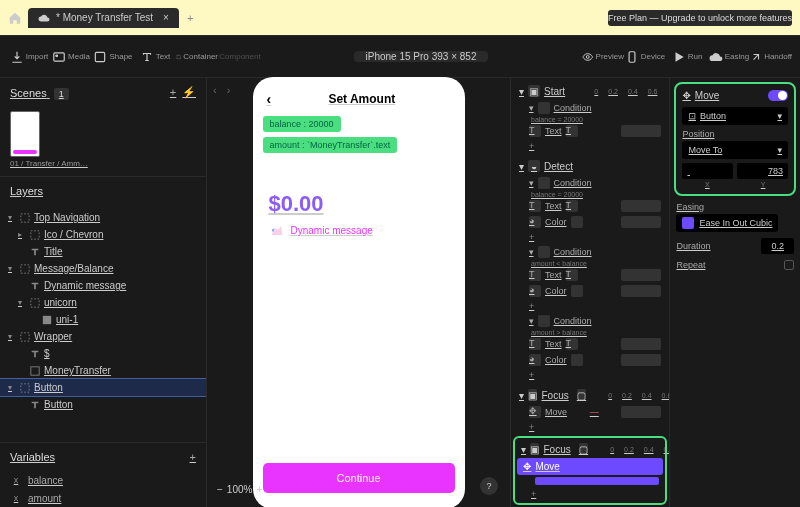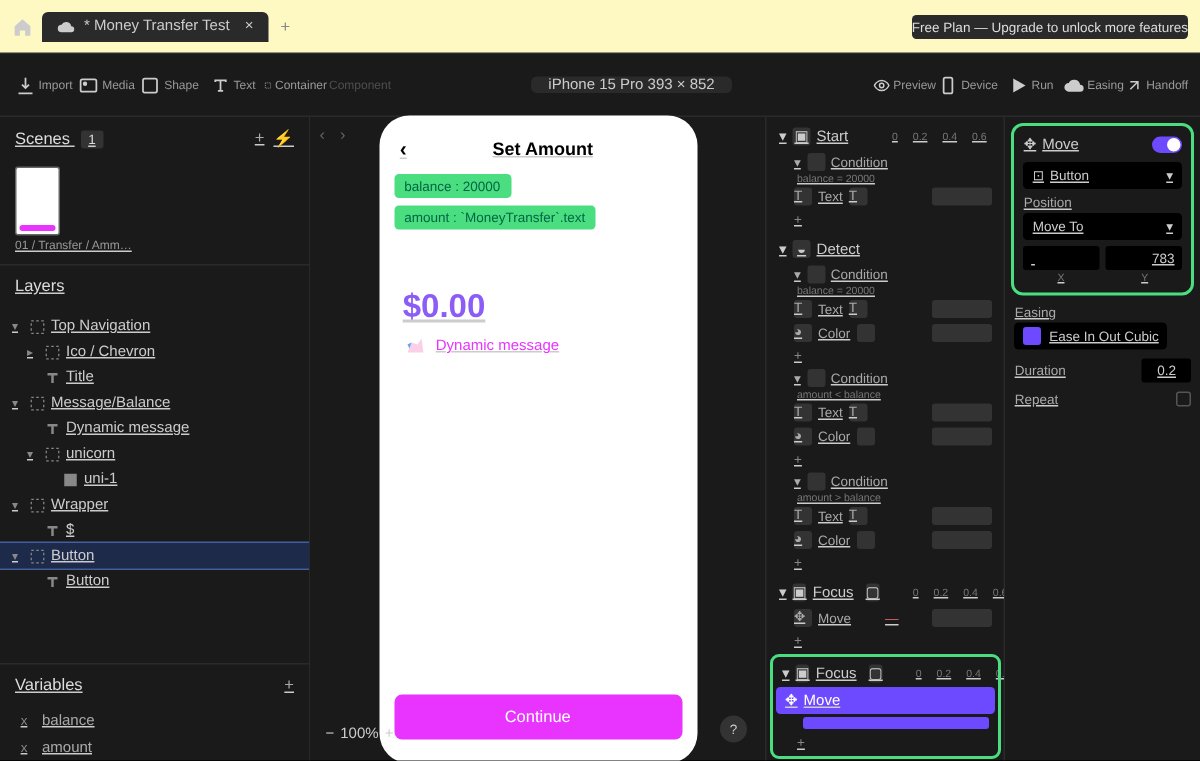--- a/index.html
+++ b/index.html
@@ -242,20 +242,27 @@
           </svg>
           <span>Wrapper</span>
         </div>
       <div class="layer-row indent1">
           <span class="caret"></span>
           <svg viewBox="0 0 12 12" fill="#888">
             <path d="M2 2h8v2H7v6H5V4H2z"></path>
           </svg>
           <span>$</span>
         </div>
+      <div class="layer-row indent1">
+          <span class="caret"></span>
+          <svg viewBox="0 0 12 12" fill="none" stroke="#888">
+            <rect x="1" y="1" width="10" height="10"></rect>
+          </svg>
+          <span>MoneyTransfer</span>
+        </div>
       <div class="layer-row selected">
           <span class="caret">▾</span>
           <svg viewBox="0 0 12 12" fill="none" stroke="#888" stroke-dasharray="2">
             <rect x="1" y="1" width="10" height="10"></rect>
           </svg>
           <span>Button</span>
         </div>
       <div class="layer-row indent1">
           <span class="caret"></span>
           <svg viewBox="0 0 12 12" fill="#888">

